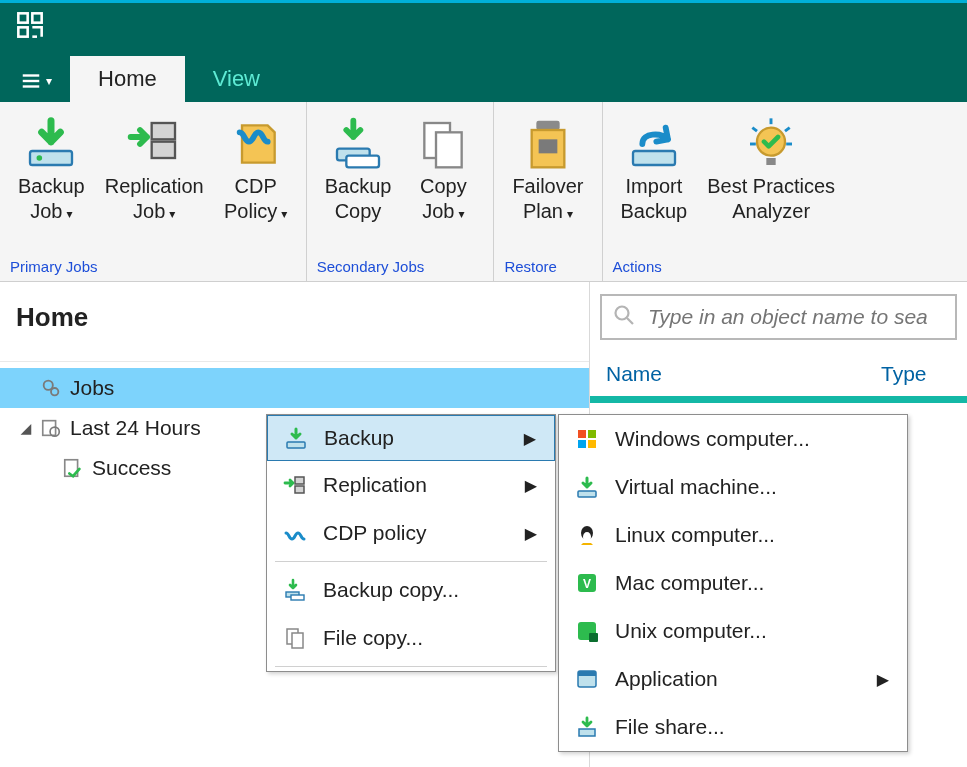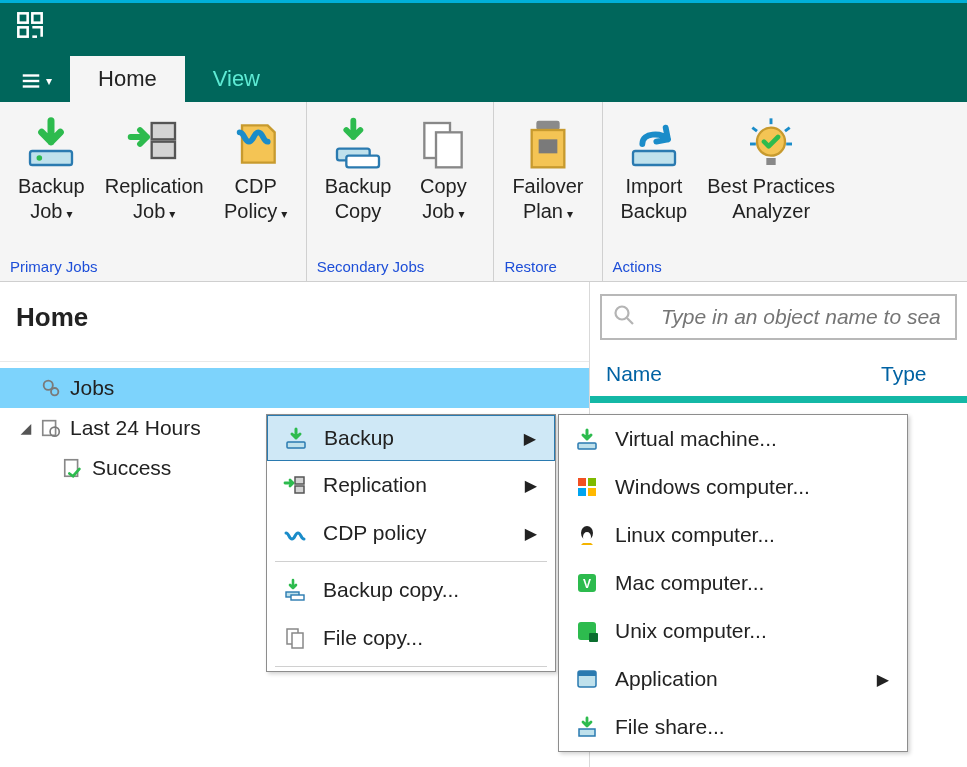--- a/index.html
+++ b/index.html
@@ -34,21 +34,21 @@
   .navhead { font-size:26px; font-weight:600; padding:20px 16px 28px 16px; border-bottom:1px solid #e9e9e9; }
   .tree { padding:6px 0; font-size:21px; }
   .treerow { display:flex; align-items:center; height:40px; padding-left:16px; cursor:pointer; }
   .treerow.sel { background:#7dd3fc; }
   .treerow .exp { width:20px; text-align:center; color:#555; font-size:14px; }
   .treerow .tico { width:30px; display:flex; align-items:center; justify-content:center; }
   .treerow .tlbl { margin-left:4px; }
 
   .contentpane { flex:1; display:flex; flex-direction:column; }
   .searchrow { padding:12px 10px; }
-  .searchbox { display:flex; align-items:center; border:2px solid #b8b8b8; height:46px; padding:0 10px;gap:13px; }
+  .searchbox { display:flex; align-items:center; border:2px solid #b8b8b8; height:46px; padding:0 10px; }
   .searchbox svg { width:24px; height:24px; margin-right:10px; opacity:.55; }
   .searchbox input { border:none; outline:none; font-size:21px; font-style:italic; color:#8a8a8a; width:100%; background:transparent; }
   .colhead { display:flex; padding:10px 16px 10px 16px; font-size:21px; color:#0062a3; border-bottom:7px solid #14b8a6; }
   .colhead .c1 { flex:1; }
   .colhead .c2 { width:70px; }
 
   
   .menu { position:absolute; background:#fff; border:1px solid #8d8d8d; box-shadow:2px 2px 4px rgba(0,0,0,.18); font-size:21px; }
   .mitem { display:flex; align-items:center; height:48px; padding:0 18px 0 10px; cursor:pointer; white-space:nowrap; position:relative; }
   .mitem .mico { width:36px; display:flex; align-items:center; justify-content:center; }
@@ -317,40 +317,40 @@
       </span>
     <span class="mlbl">File copy...</span>
   </div>
   <div class="msep"></div>
 </div>
 
 <div id="ctxmenu2" class="menu">
   <div class="mitem">
     <span class="mico">
         <svg width="24" height="24" viewBox="0 0 24 24">
-          <rect x="3" y="16" width="18" height="6" rx="1" fill="#bfe1ec" stroke="#2a7ab0" stroke-width="1.5"></rect>
-          <path d="M12 3v9m0 0l-4-4m4 4l4-4" stroke="#2dbb4e" stroke-width="3" fill="none" stroke-linecap="round"></path>
-        </svg>
-      </span>
-    <span class="mlbl">Virtual machine...</span>
-  </div>
-  <div class="mitem">
-    <span class="mico">
-        <svg width="24" height="24" viewBox="0 0 24 24">
           <rect x="3" y="3" width="8" height="8" fill="#f25022"></rect>
           <rect x="13" y="3" width="8" height="8" fill="#7fba00"></rect>
           <rect x="3" y="13" width="8" height="8" fill="#00a4ef"></rect>
           <rect x="13" y="13" width="8" height="8" fill="#ffb900"></rect>
         </svg>
       </span>
     <span class="mlbl">Windows computer...</span>
   </div>
   <div class="mitem">
     <span class="mico">
         <svg width="24" height="24" viewBox="0 0 24 24">
+          <rect x="3" y="16" width="18" height="6" rx="1" fill="#bfe1ec" stroke="#2a7ab0" stroke-width="1.5"></rect>
+          <path d="M12 3v9m0 0l-4-4m4 4l4-4" stroke="#2dbb4e" stroke-width="3" fill="none" stroke-linecap="round"></path>
+        </svg>
+      </span>
+    <span class="mlbl">Virtual machine...</span>
+  </div>
+  <div class="mitem">
+    <span class="mico">
+        <svg width="24" height="24" viewBox="0 0 24 24">
           <ellipse cx="12" cy="10" rx="6" ry="7" fill="#222"></ellipse>
           <ellipse cx="12" cy="14" rx="4" ry="5" fill="#fff"></ellipse>
           <path d="M8 20l-2 2h12l-2-2" fill="#f4b400"></path>
         </svg>
       </span>
     <span class="mlbl">Linux computer...</span>
   </div>
   <div class="mitem">
     <span class="mico">
         <svg width="24" height="24" viewBox="0 0 24 24">

